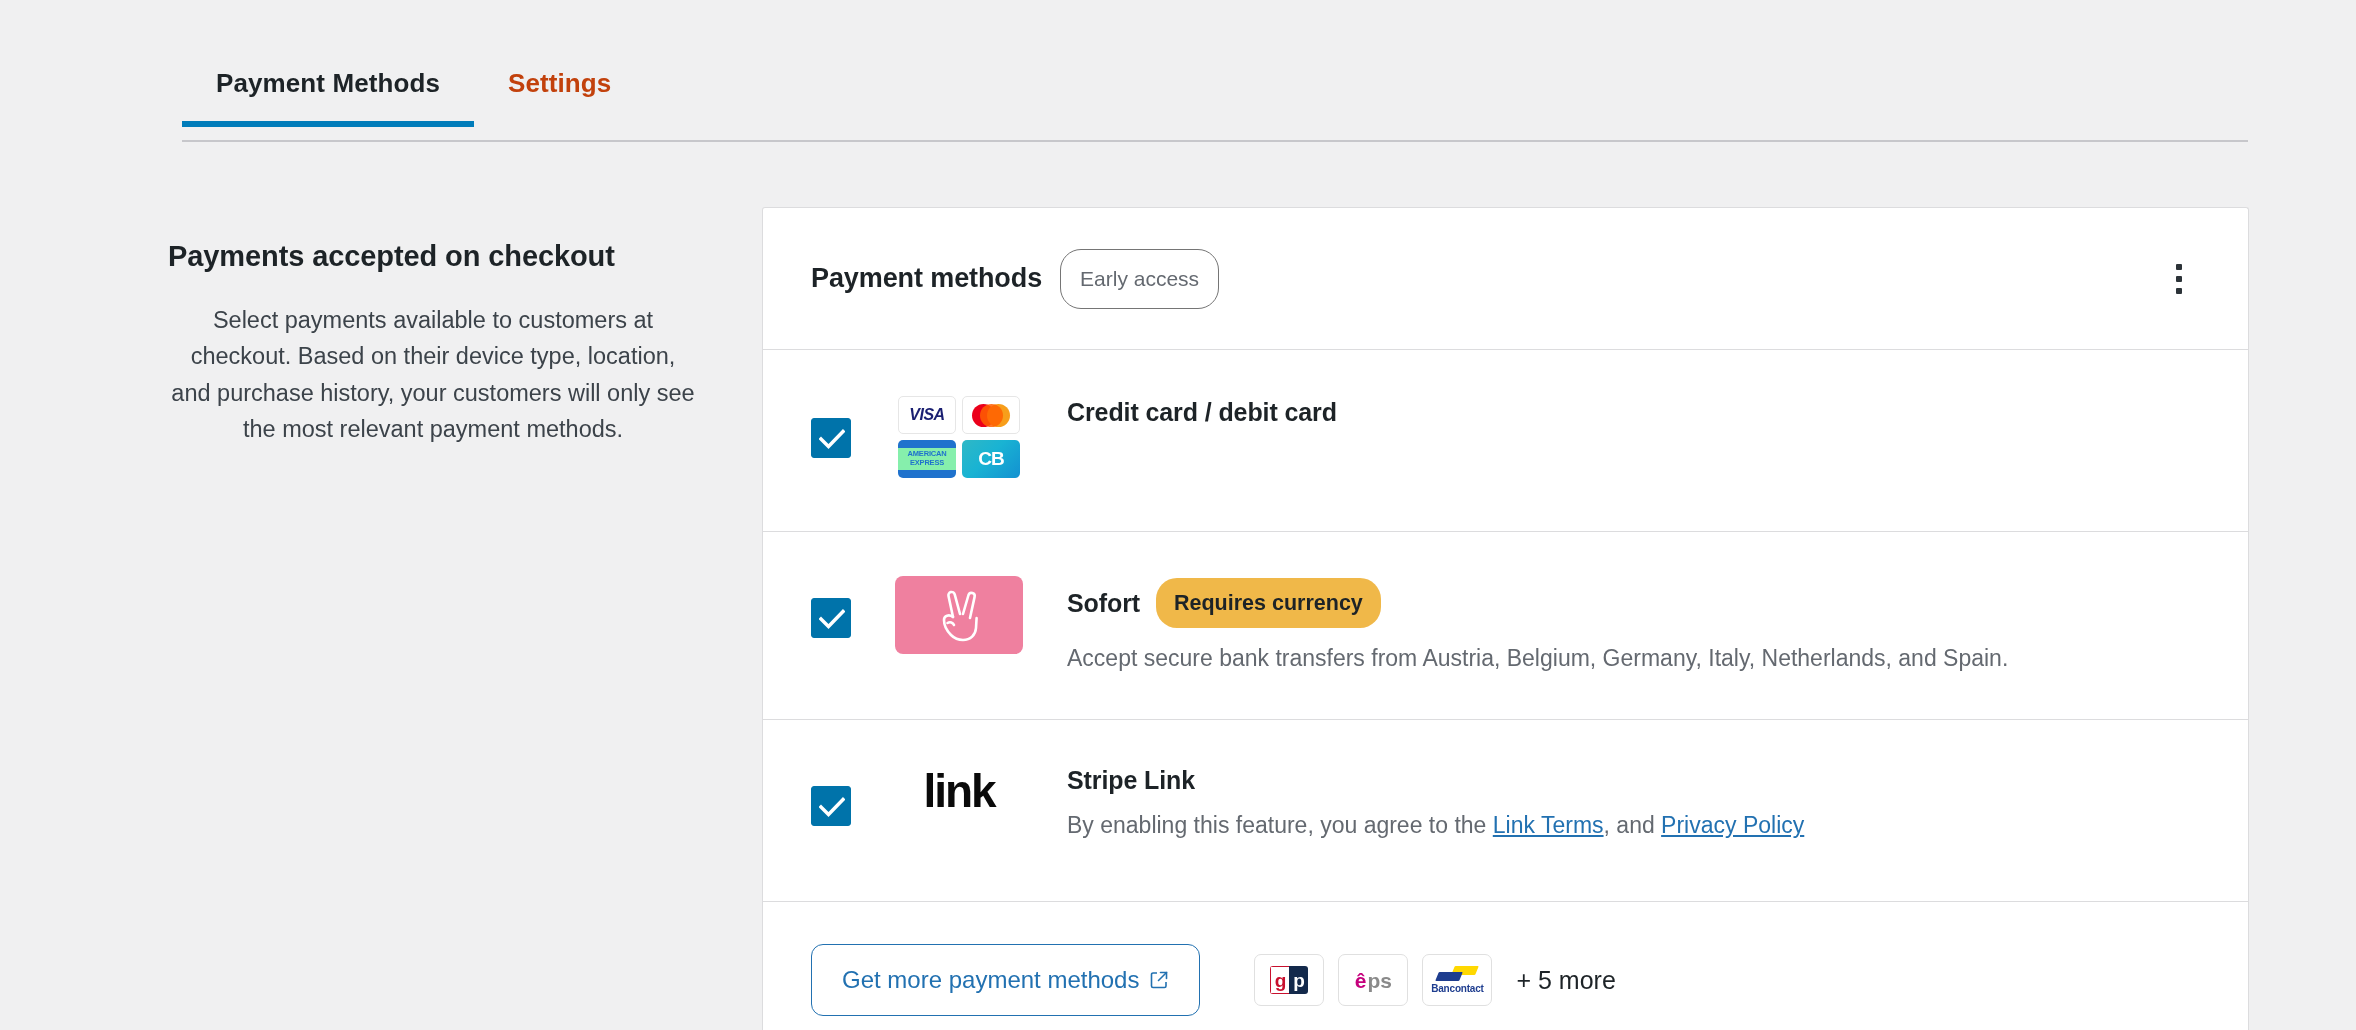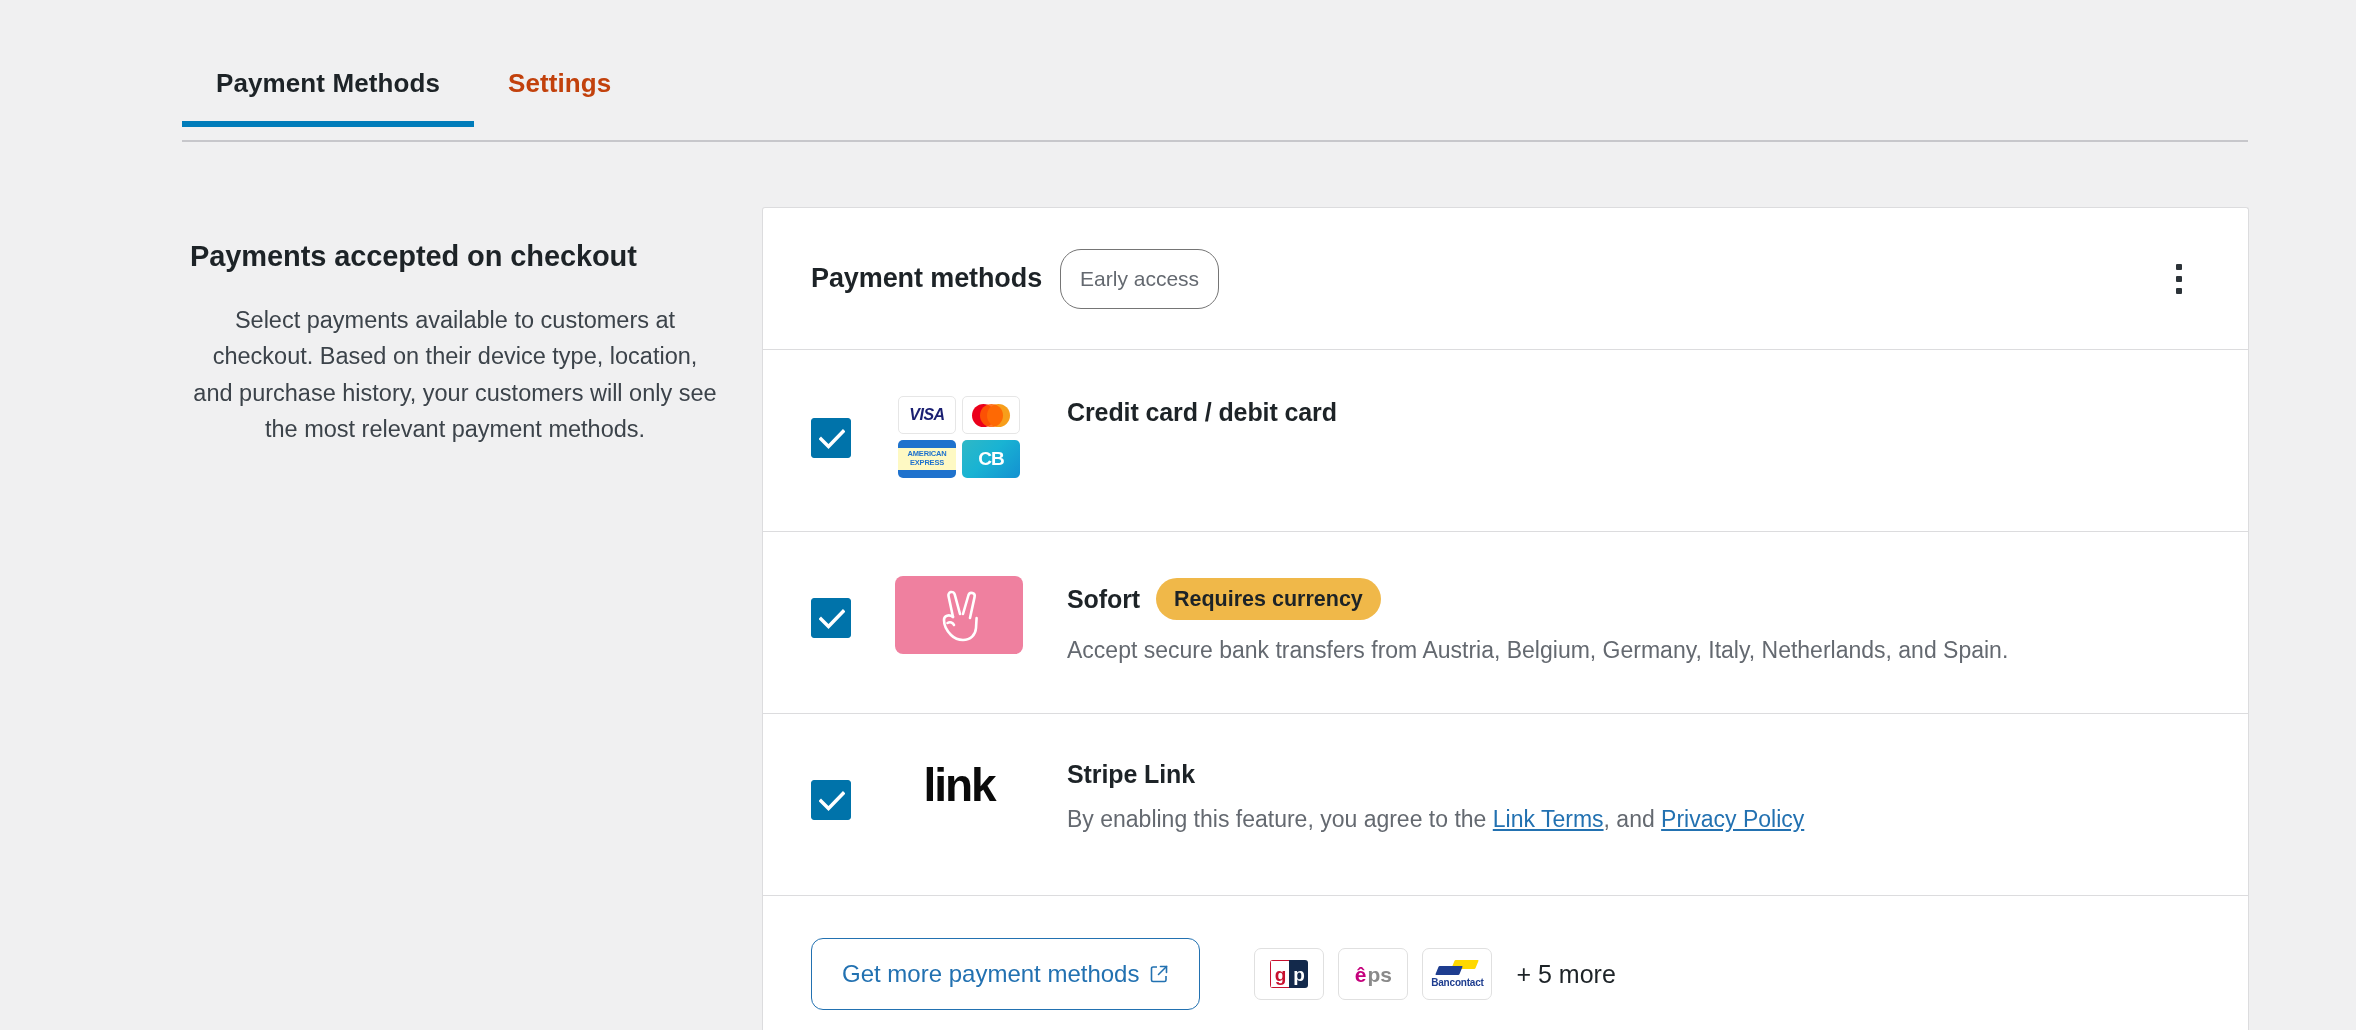--- a/index.html
+++ b/index.html
@@ -46,21 +46,21 @@
     left: 0; right: 0;
     bottom: -2px;
     height: 6px;
     background: #007cba;
   }
   .tab:not(.active) { font-weight: 700; color: #c2410c; }
 
   
   .leftcol {
     position: absolute;
-    left: 190px;
+    left: 168px;
     top: 238px;
     width: 530px;
   }
   .leftcol h2 {
     font-size: 29px;
     font-weight: 700;
     color: #1d2327;
     line-height: 1.3;
     margin-bottom: 26px;
     letter-spacing: -0.1px;
@@ -184,21 +184,21 @@
     font-weight: 700; font-style: italic;
     font-size: 16px; color: #1a1f71; letter-spacing: -0.5px;
   }
   .mc-circles { position: relative; width: 38px; height: 23px; }
   .mc-circles span { position: absolute; top: 0; width: 23px; height: 23px; border-radius: 50%; }
   .mc-l { left: 0; background: #eb001b; }
   .mc-r { right: 0; background: #f79e1b; }
   .mc-m { left: 7.5px; width: 23px; background: #ff5f00; opacity: .85; }
 
   .amex-box {
-    background: #fef9c3; color: #1f72cd;
+    background: #86efac; color: #1f72cd;
     font-size: 7.5px; font-weight: 700; line-height: 1.15;
     text-align: center; padding: 2px 18px; letter-spacing: -0.2px;
   }
   .cb-txt {
     font-weight: 700; font-size: 19px; color: #fff;
     letter-spacing: -1px;
   }
 
   
   .sofort-logo {
@@ -218,21 +218,21 @@
   .method-titlerow {
     display: flex; align-items: center; gap: 16px;
     margin-bottom: 14px;
   }
   .method-title {
     font-size: 25px; font-weight: 700; color: #1d2327;
     letter-spacing: -0.1px;
   }
   .badge-warn {
     display: inline-flex; align-items: center;
-    height: 42px; padding: 2px 18px;
+    height: 50px; padding: 2px 18px;
     background: #f0b849; color: #1d2327;
     border-radius: 21px; font-size: 21.5px; font-weight: 700;
     white-space: nowrap;
   }
   .method-desc {
     font-size: 23px; color: #646970; line-height: 1.45;
   }
   .method-desc a {
     color: #2271b1; text-decoration: underline;
   }

